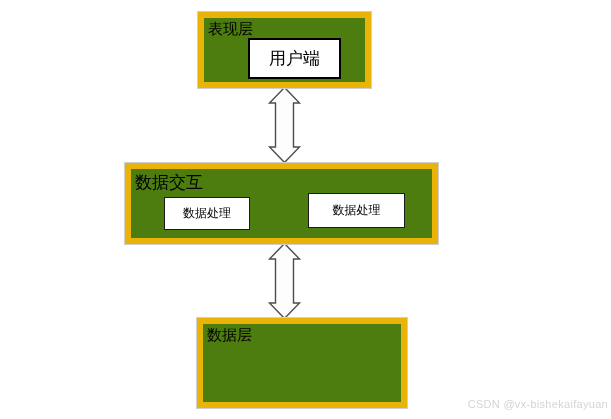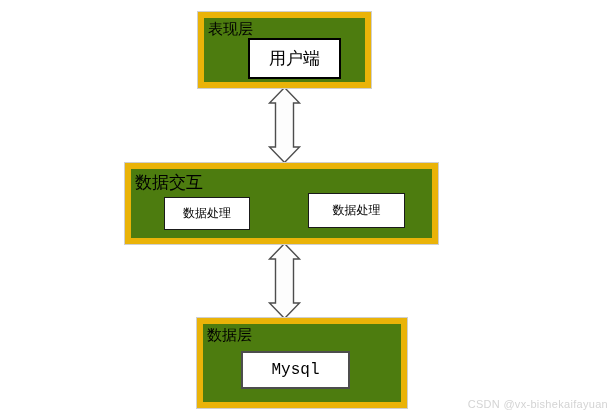--- a/index.html
+++ b/index.html
@@ -113,20 +113,17 @@
     <div class="node node-dataproc">
       <span>数据处理</span>
     </div>
     <div class="node node-datainter">
       <span>数据处理</span>
     </div>
   </div>
 
   <div class="layer layer-data">
     <div class="layer-label fs15">数据层</div>
-    <div class="node node-mysql">
-      <span>Mysql</span>
-    </div>
   </div>
 
   <div class="watermark">CSDN @vx-bishekaifayuan</div>
 
 </div>
 
 </body></html>

